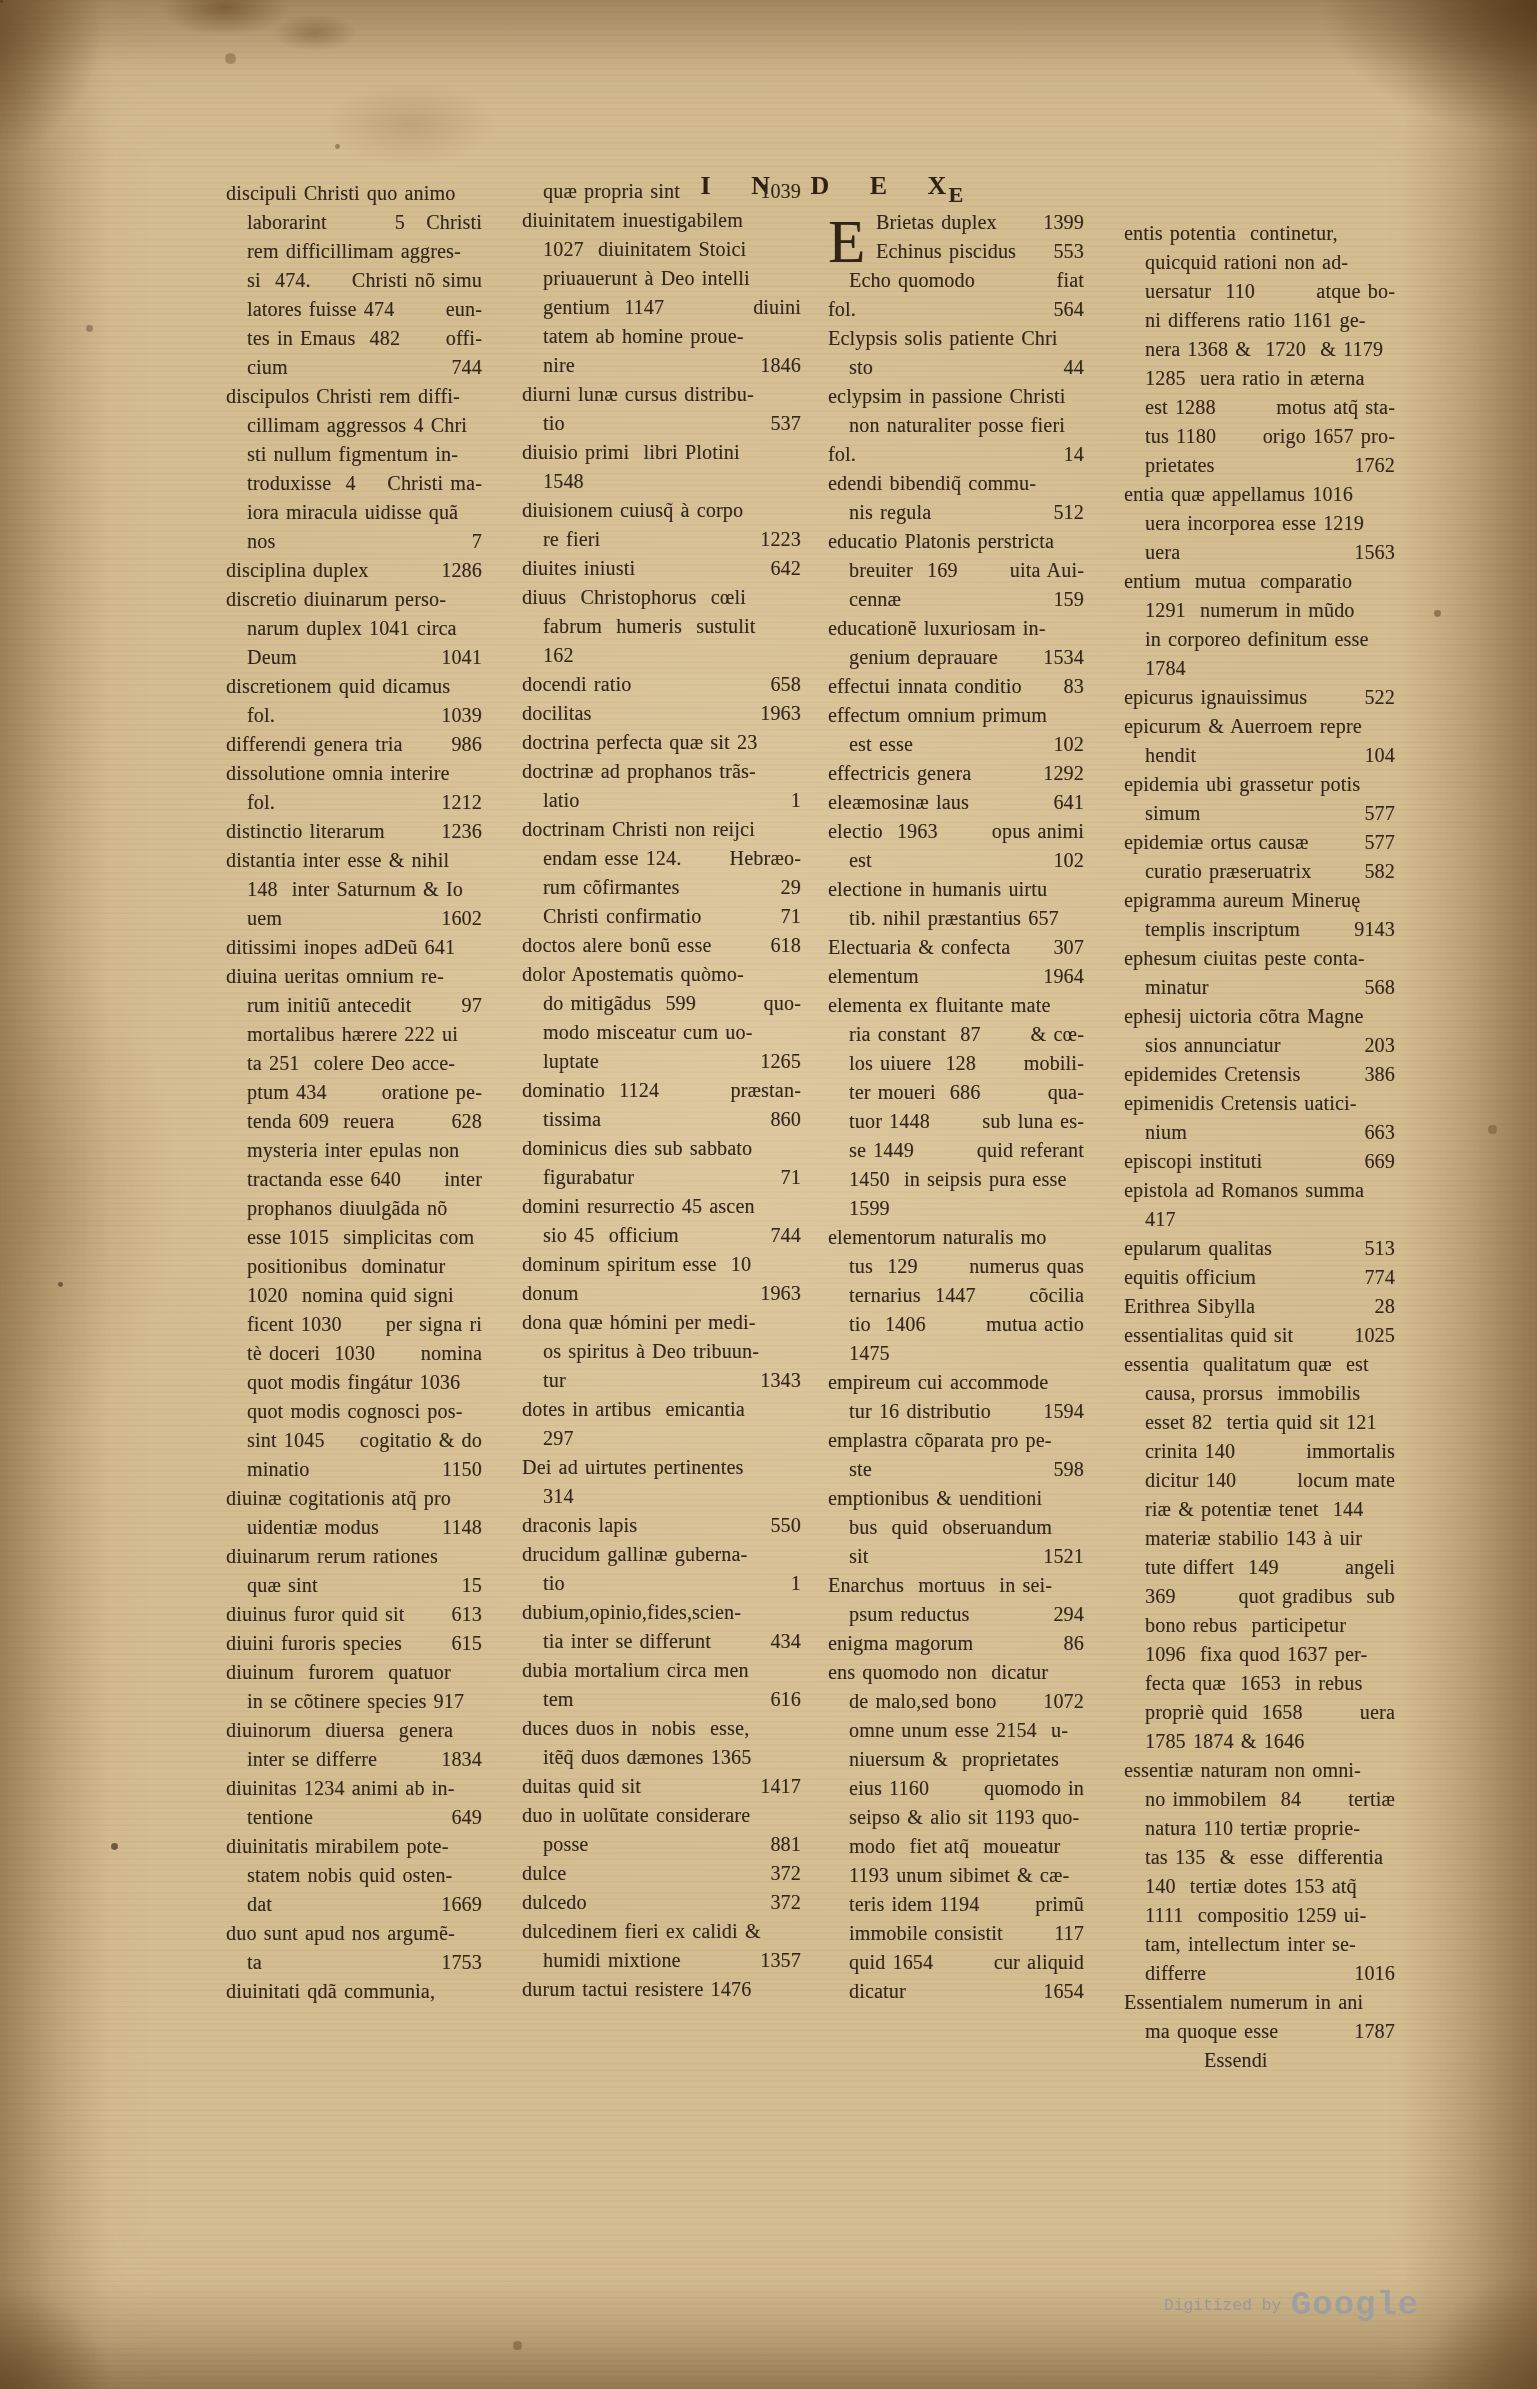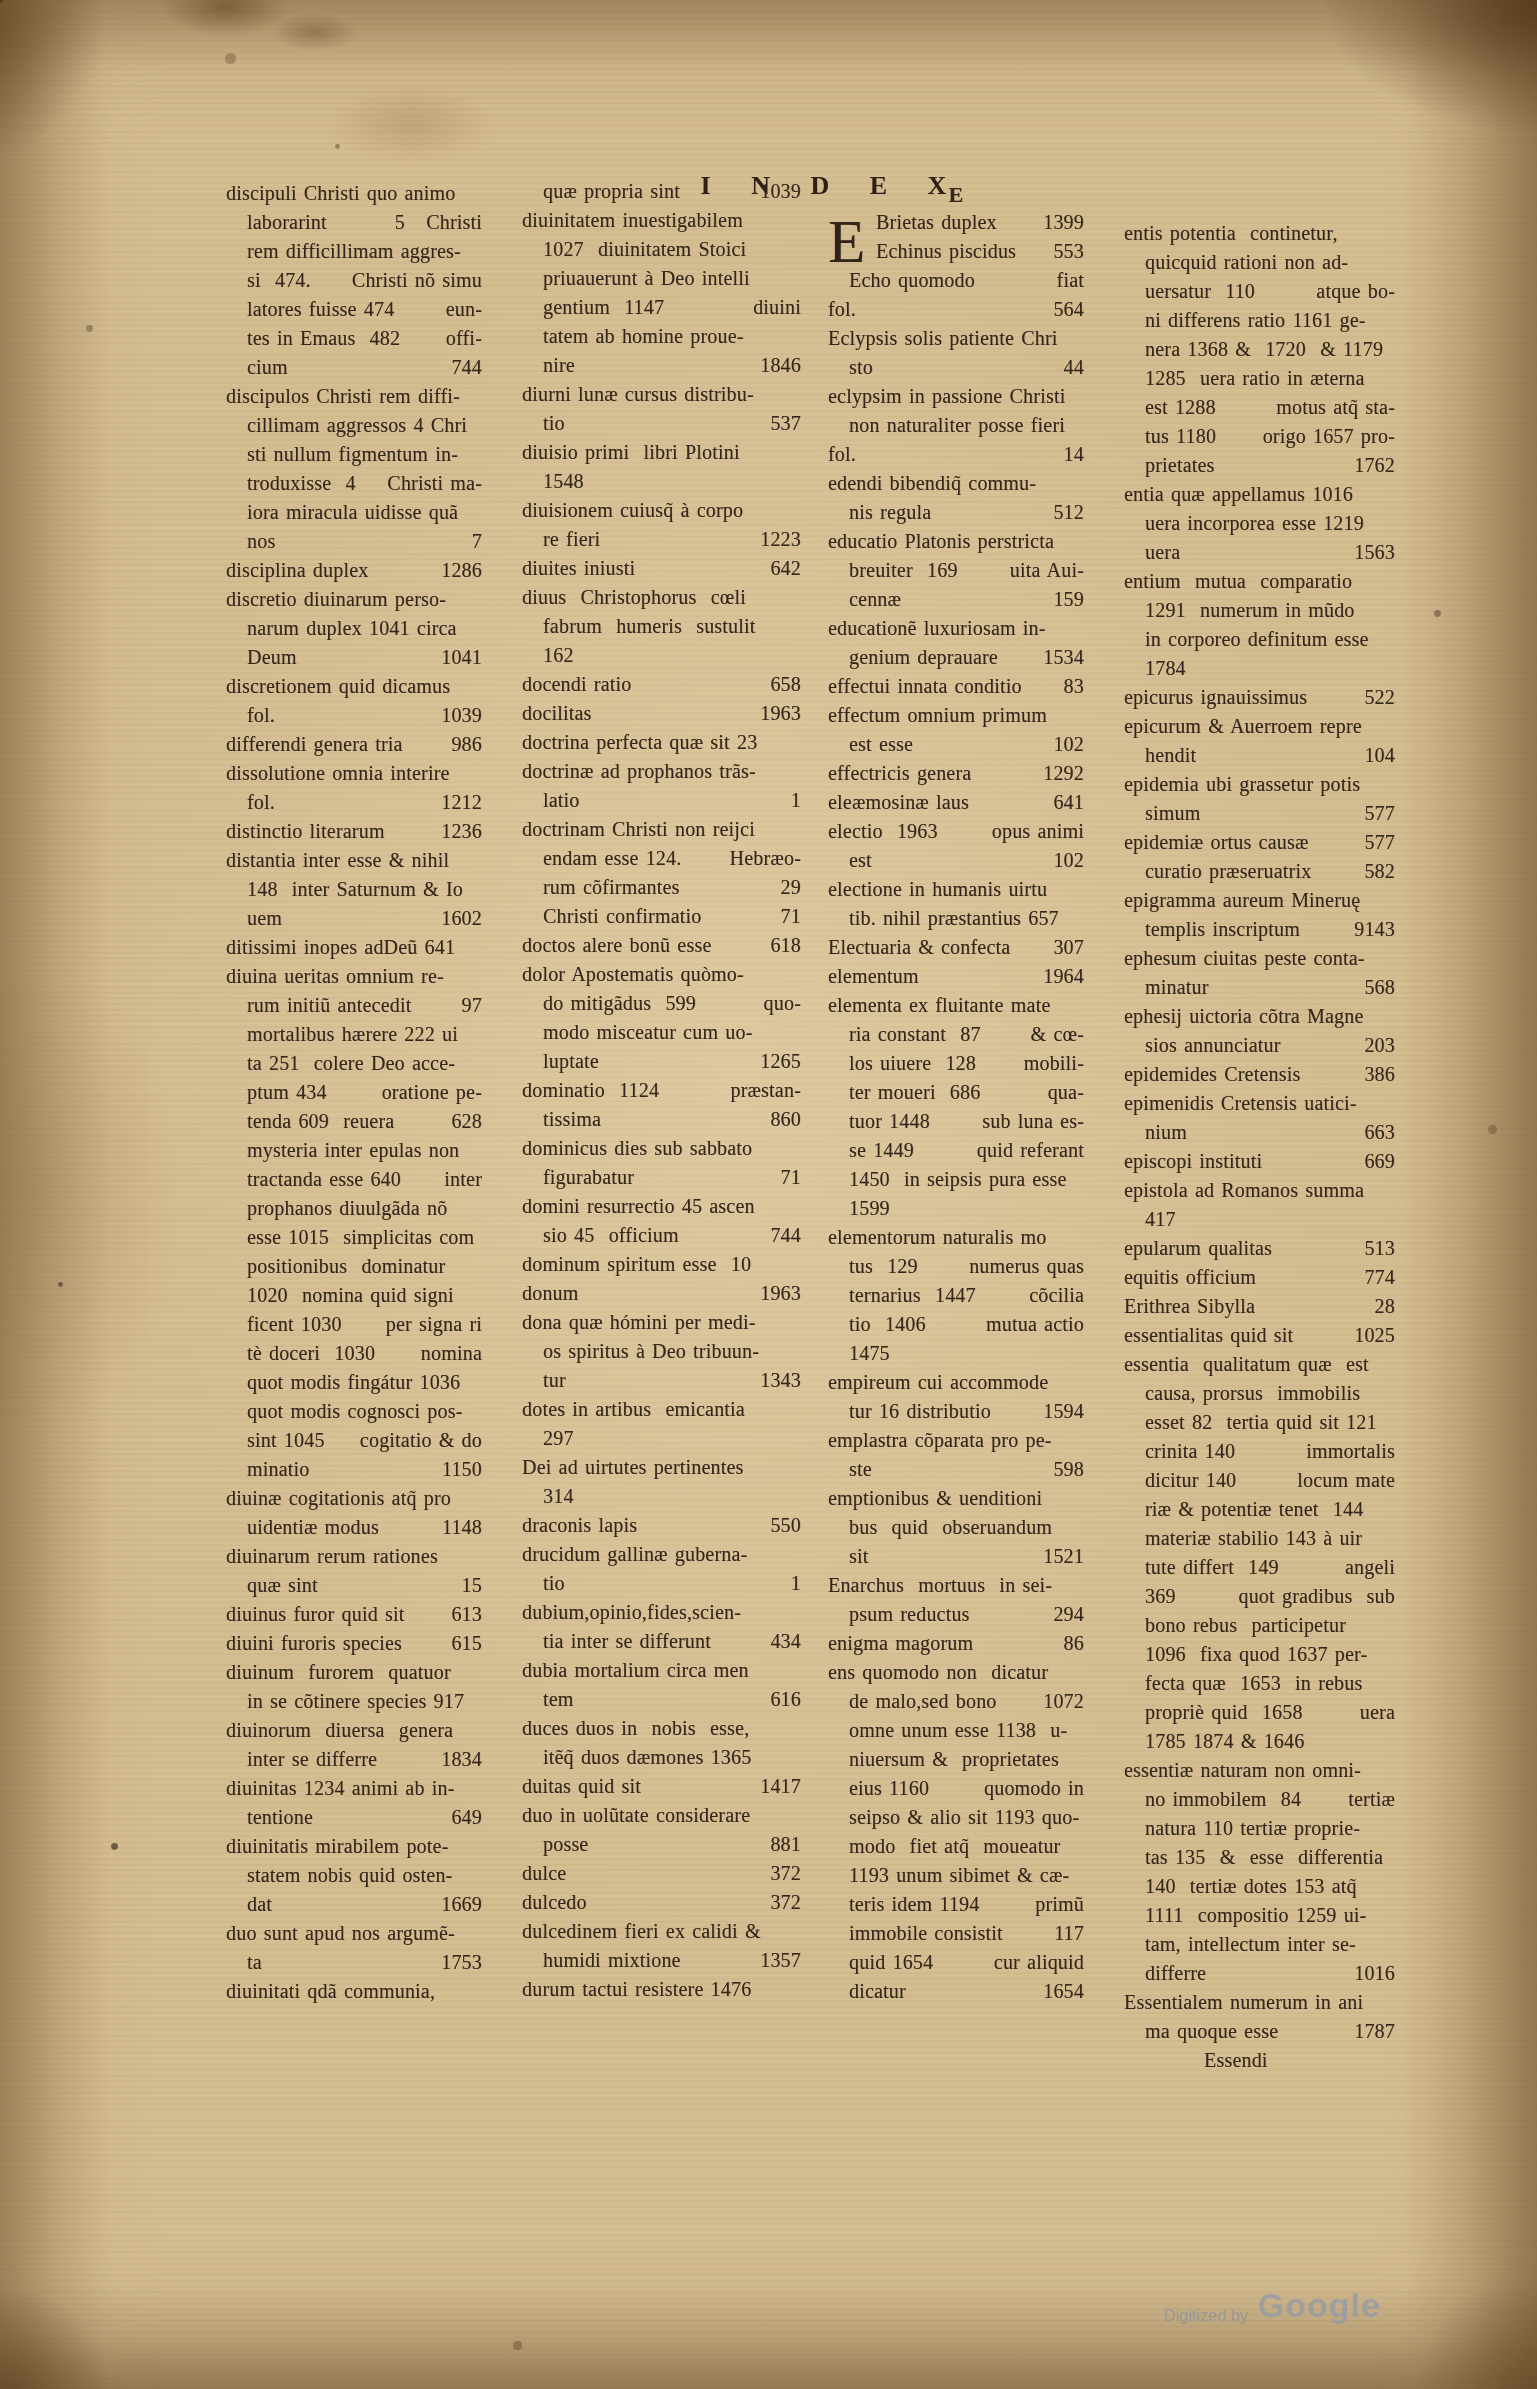--- a/index.html
+++ b/index.html
@@ -47,22 +47,22 @@
     background:rgba(60,40,20,.55);
     box-shadow: 88px 327px 0 1.9px rgba(60,40,20,.35),
                 336px 145px 0 1px rgba(60,40,20,.4),
                 1436px 612px 0 1.9px rgba(70,48,24,.45),
                 113px 1845px 0 1.9px rgba(40,28,14,.6),
                 59px 1283px 0 1px rgba(40,28,14,.5),
                 1491px 1128px 0 2.9px rgba(90,62,30,.35),
                 516px 2344px 0 2.9px rgba(90,62,30,.4),
                 229px 57px 0 3.8px rgba(94,64,30,.35);}
   .watermark{
-    position:absolute;left:1164px;top:2286px;display:flex;align-items:flex-end;gap:9.6px;
-    font-family:Liberation Sans, sans-serif;
+    position:absolute;left:1164px;top:2286px;display:flex;align-items:center;gap:9.6px;
+    font-family:Liberation Mono, monospace;
     color:#8d939c;opacity:.8;
   }
   .watermark .prefix{font-size:16.3px;}
   .watermark .brand{font-size:34px;font-weight:700;letter-spacing:1px;color:#969ca6;}
 </style>
 </head>
 <body>
 
 <div class="page">
   <div class="header">I N D E X</div>
@@ -695,21 +695,21 @@
         <span class="r">86</span>
       </div>
       <div class="line i0">
         <span class="t">ens quomodo non  dicatur</span>
       </div>
       <div class="line i1">
         <span class="t">de malo,sed bono</span>
         <span class="r">1072</span>
       </div>
       <div class="line i1">
-        <span class="t">omne unum esse 1138  u-</span>
+        <span class="t">omne unum esse 2154  u-</span>
       </div>
       <div class="line i1">
         <span class="t">niuersum &amp;  proprietates</span>
       </div>
       <div class="line i1">
         <span class="t">eius 1160</span>
         <span class="r">quomodo in</span>
       </div>
       <div class="line i1">
         <span class="t">seipso &amp; alio sit 1193 quo-</span>

